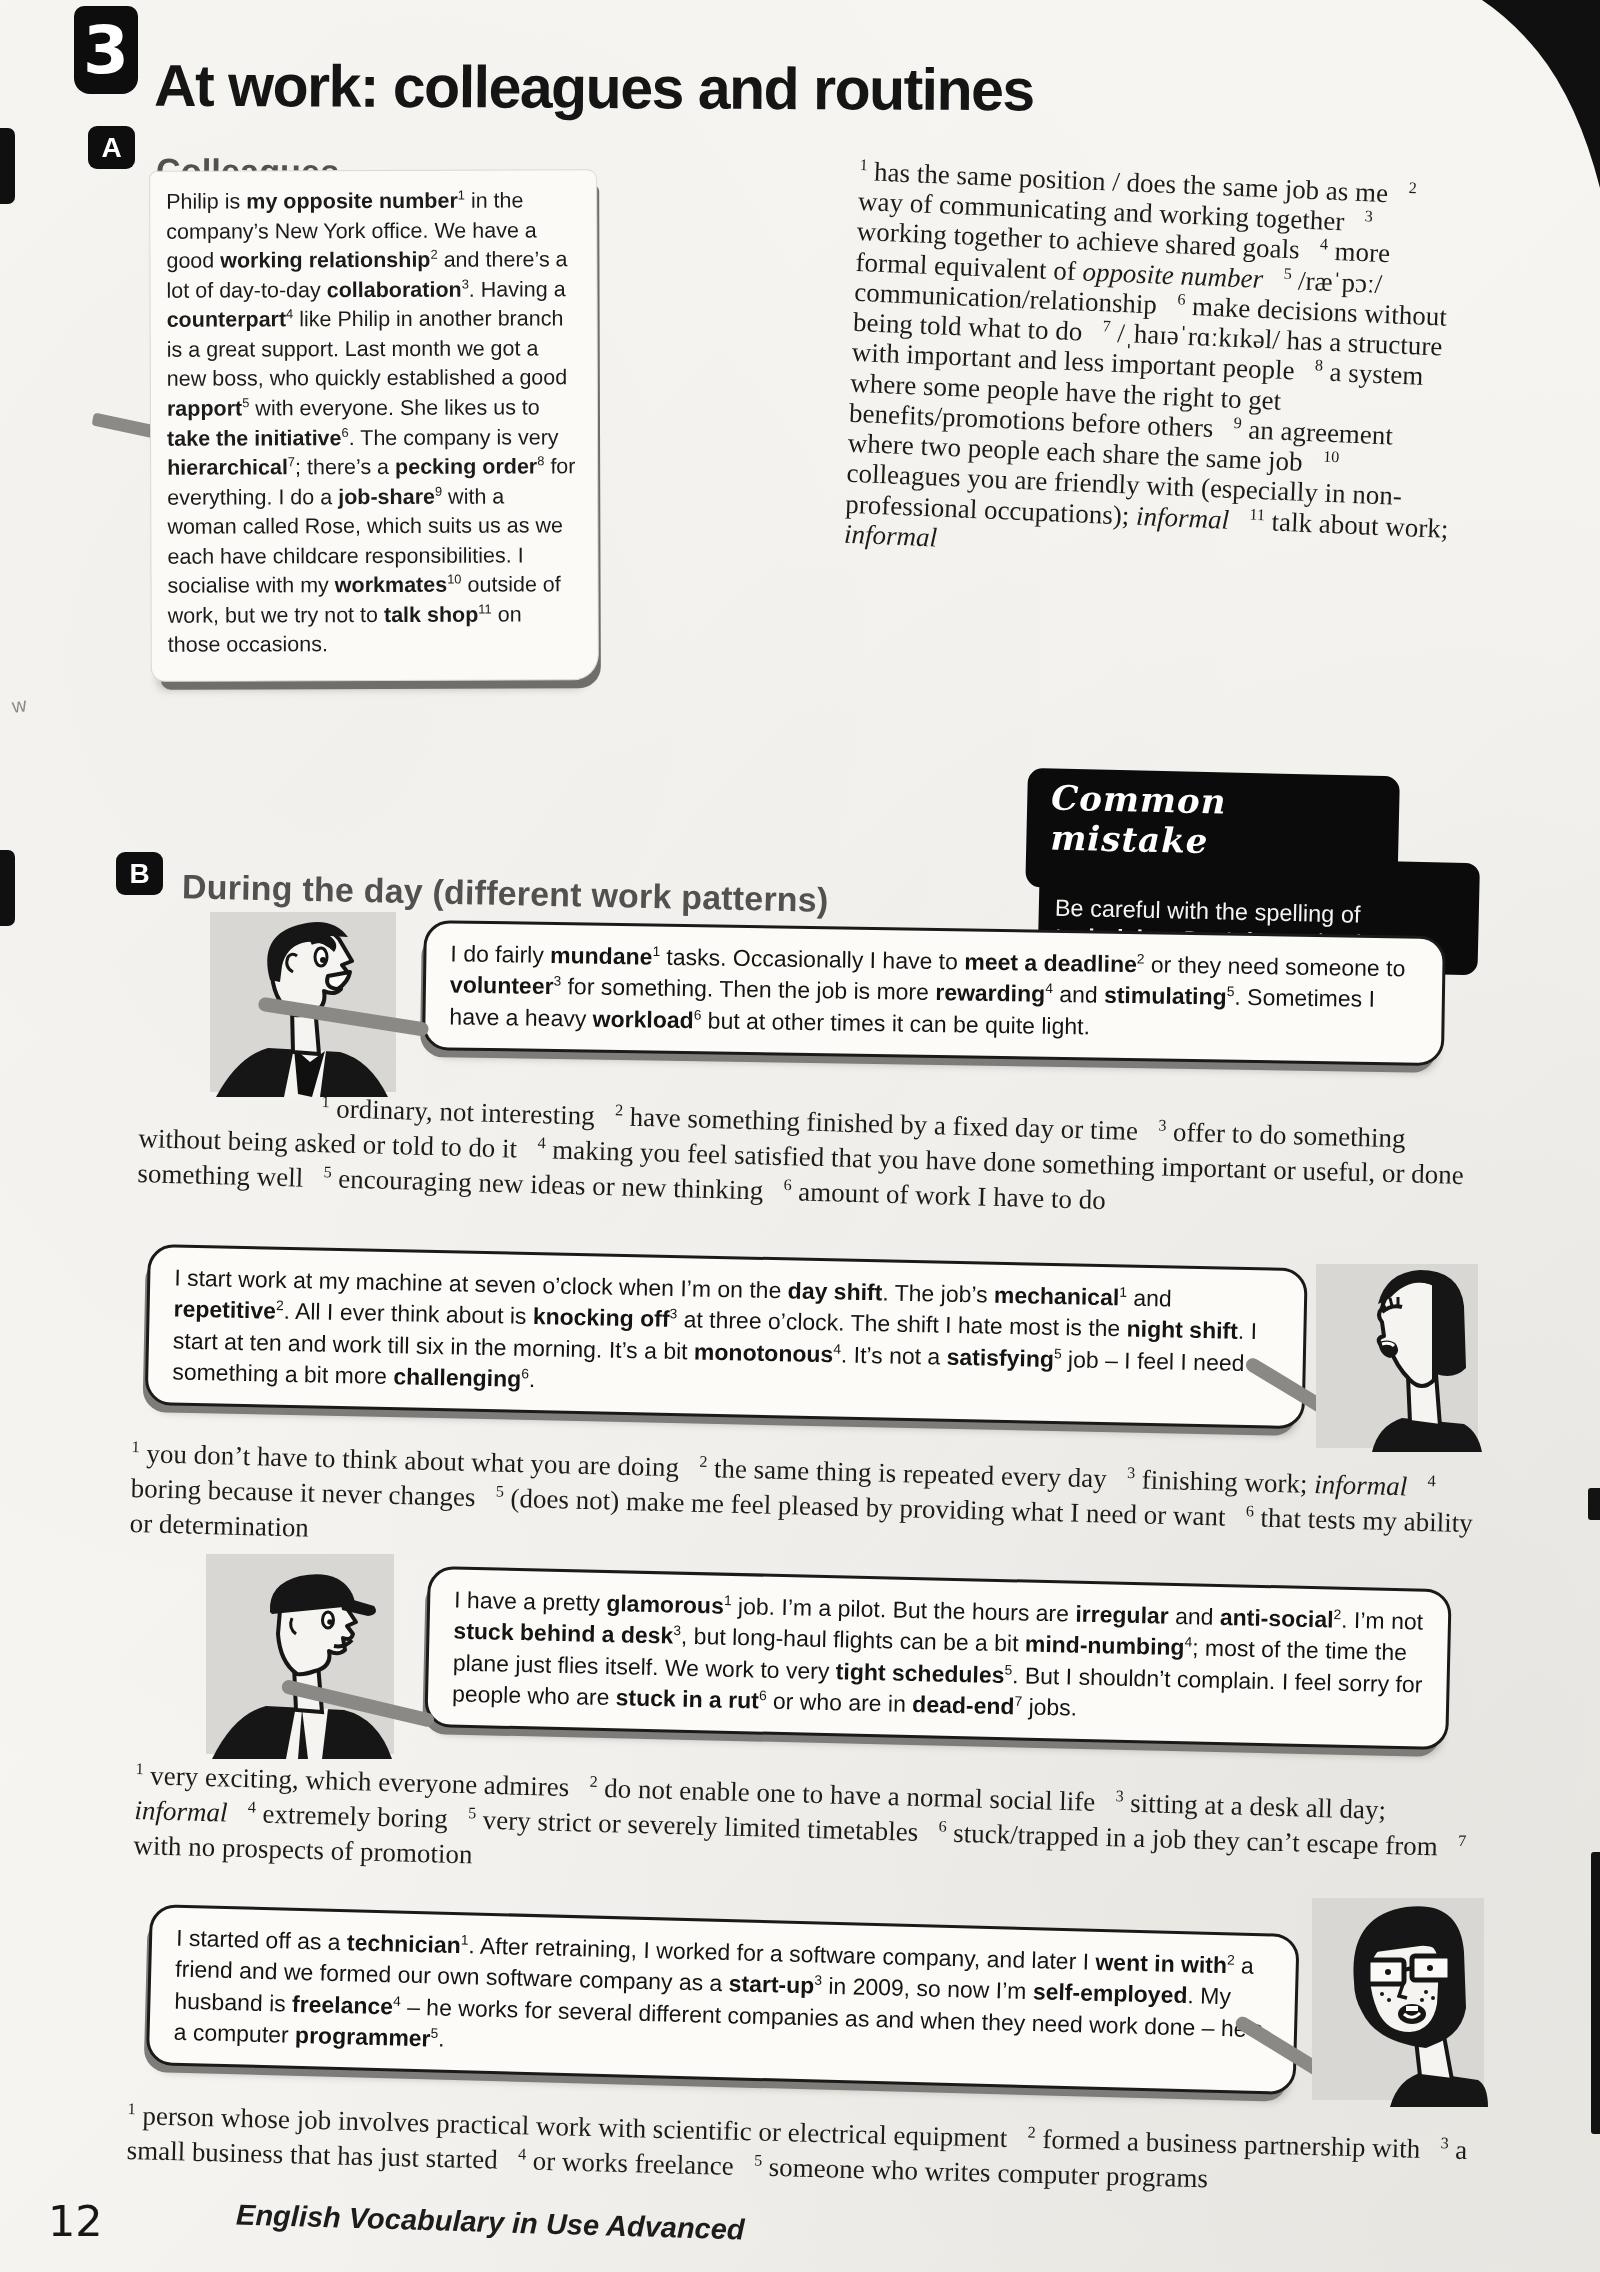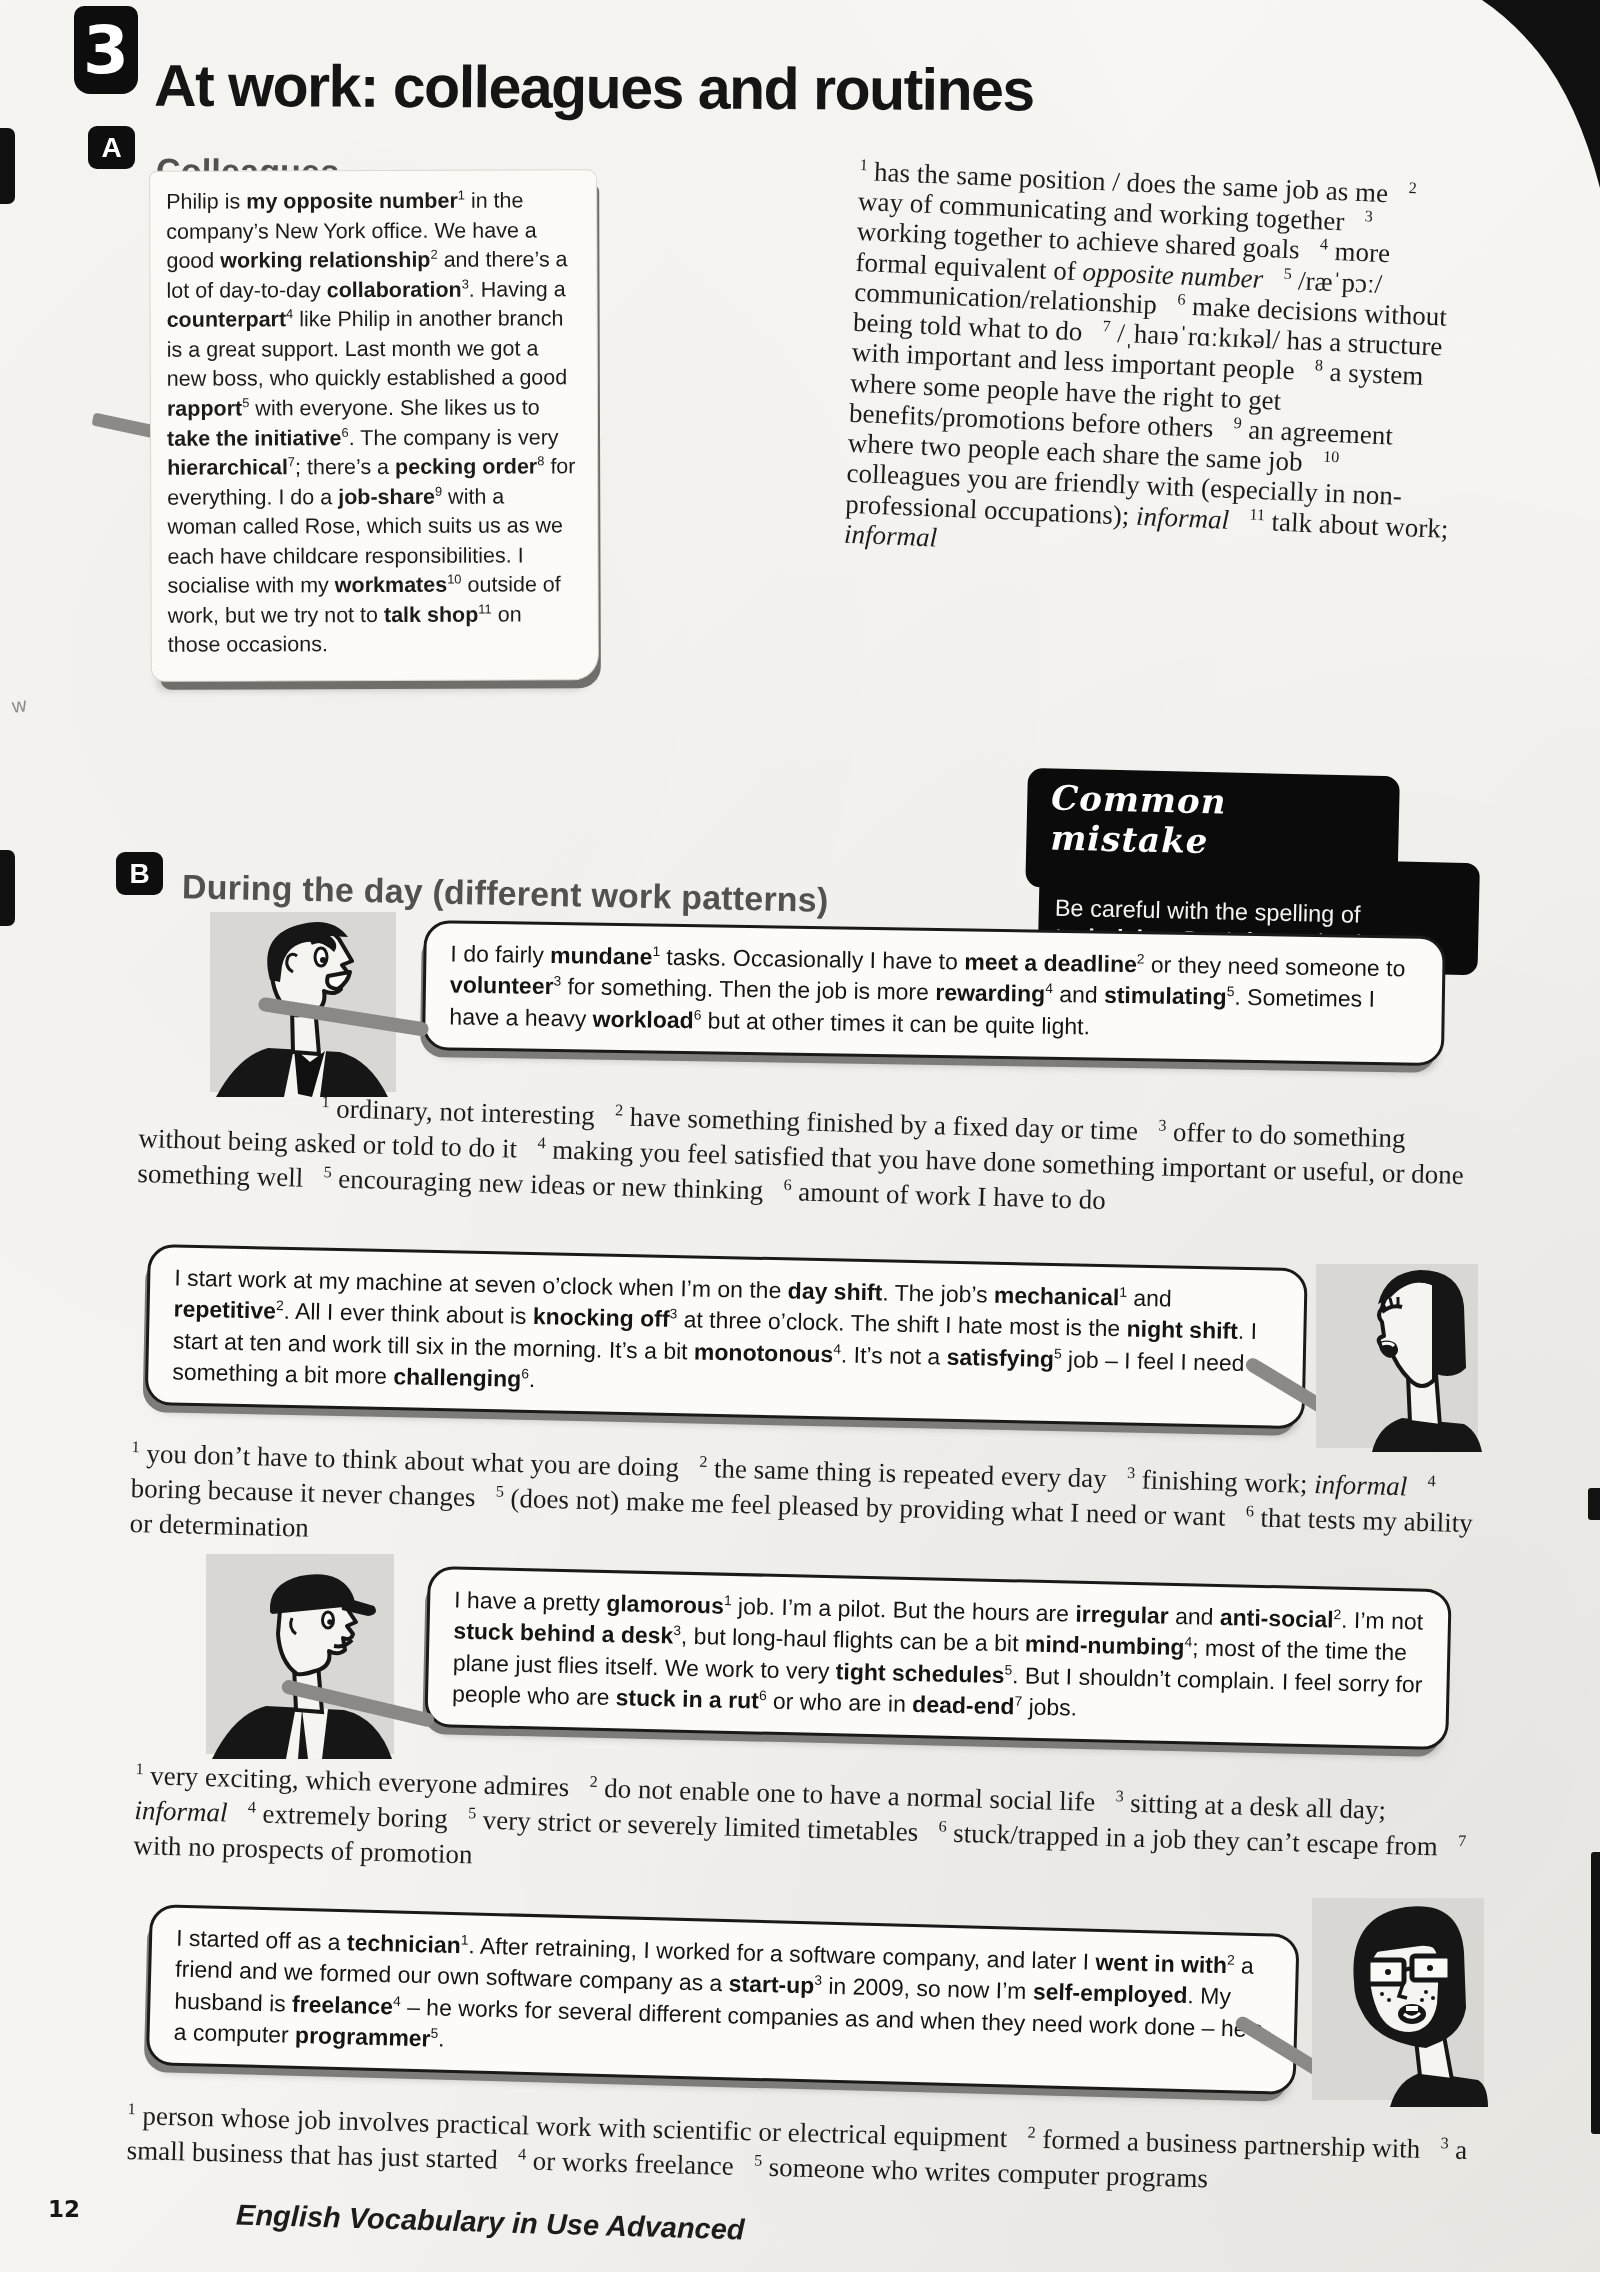--- a/index.html
+++ b/index.html
@@ -116,21 +116,21 @@
 
   
   .figure{position:absolute;}
   .fig-man{left:198px;top:912px;width:205px;height:185px;}
   .fig-woman{left:1316px;top:1260px;width:166px;height:192px;}
   .fig-pilot{left:202px;top:1554px;width:196px;height:205px;}
   .fig-glasses{left:1306px;top:1892px;width:182px;height:215px;}
   .figure svg{display:block;width:100%;height:100%;}
 
   
-  .page-num{position:absolute;left:48px;top:2196px;font-size:23px;font-weight:700;font-family:"DejaVu Sans",sans-serif;}
+  .page-num{position:absolute;left:48px;top:2196px;font-size:43px;font-weight:400;font-family:"DejaVu Sans",sans-serif;}
   .book-title{position:absolute;left:236px;top:2206px;font-size:29px;font-style:italic;font-weight:700;color:#1c1c1c;transform:rotate(1.7deg);white-space:nowrap;}
 </style>
 </head>
 <body>
 
 <div class="page">
 
   <svg class="corner-tr" viewBox="0 0 118 188" aria-hidden="true">
     <path d="M118 0 L118 188 Q96 102 56 52 Q30 20 0 0 Z" fill="#101010"></path>
   </svg>

